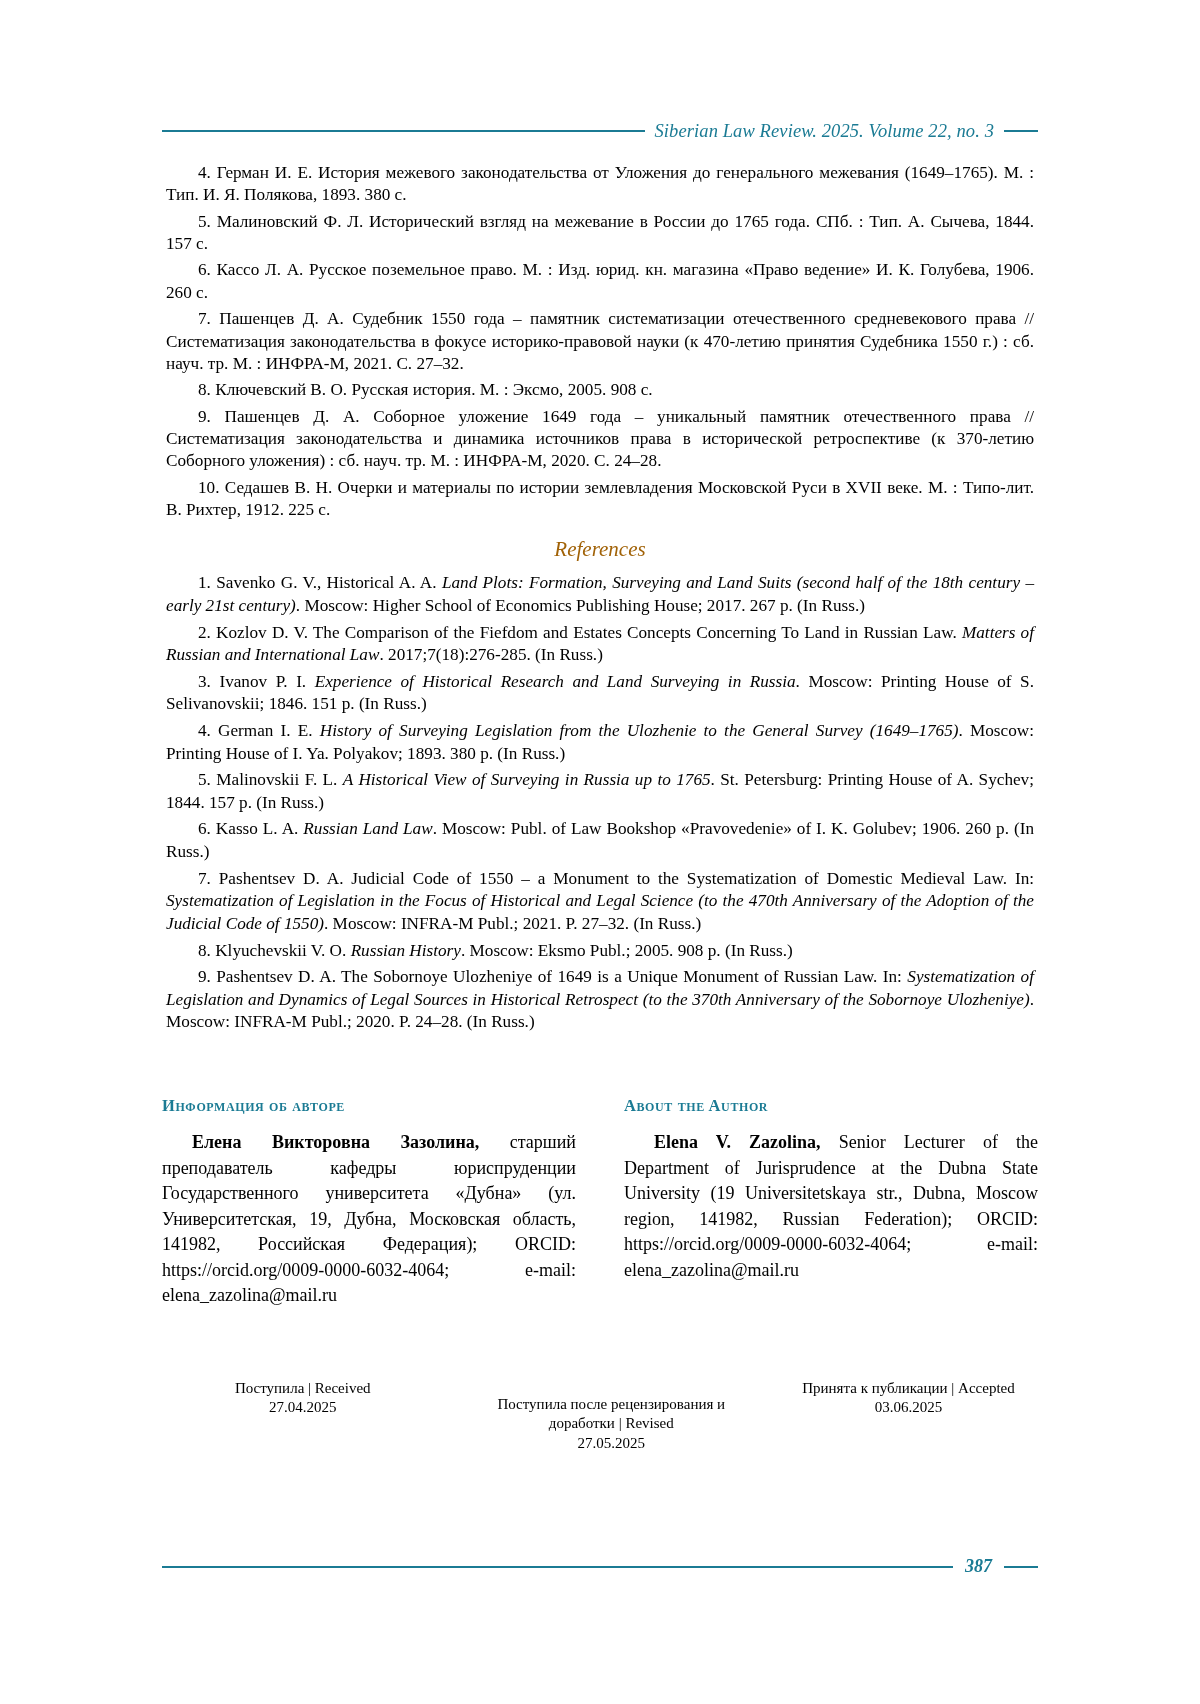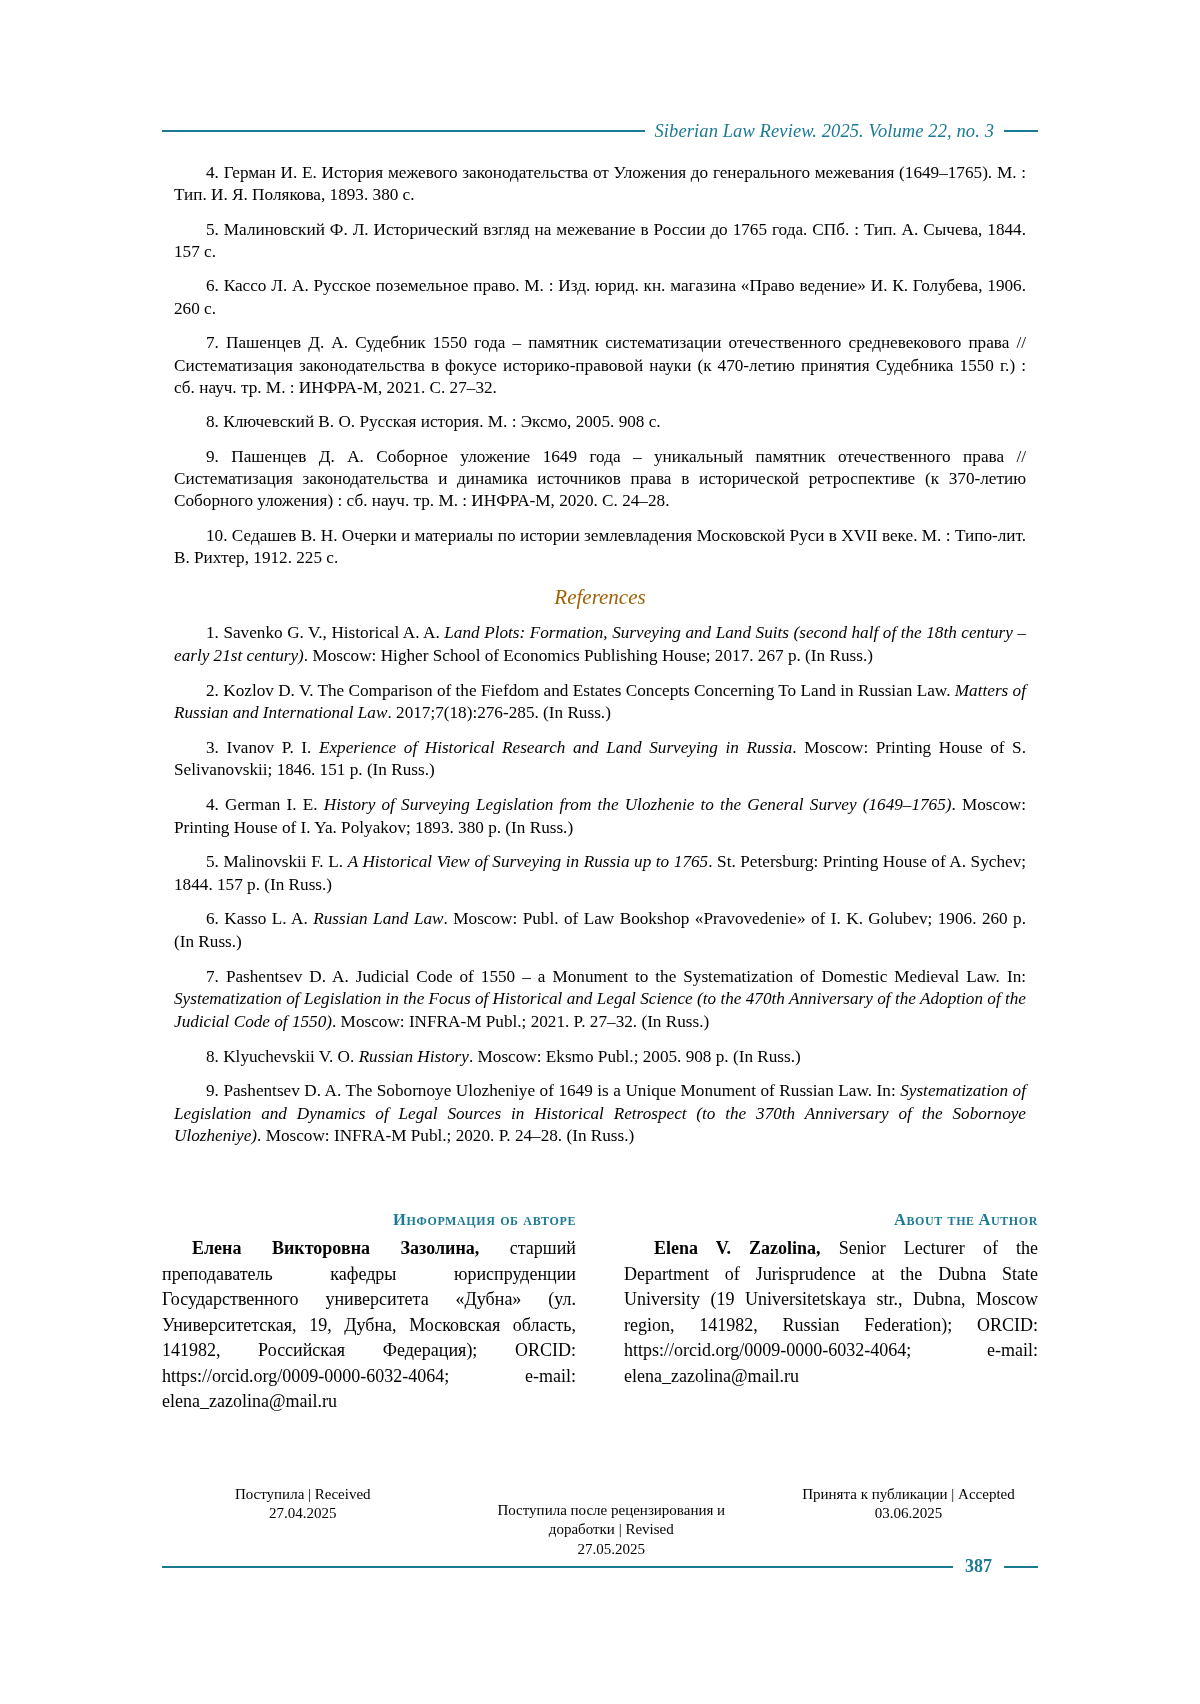--- a/index.html
+++ b/index.html
@@ -50,21 +50,21 @@
   }
   .header-rule-right {
     width: 34px;
     height: 2px;
     background: #1b7b94;
     margin-left: 10px;
   }
 
   
   p.ref {
-    margin: 12px;
+    margin: 4px;
     text-align: justify;
     text-indent: 32px;
     font-size: 17px;
     line-height: 1.30;
     hyphens: auto;
   }
   .ru-list p.ref {
     font-size: 17.2px;
     line-height: 1.30;
   }
@@ -87,26 +87,26 @@
   
   .authors {
     display: flex;
     gap: 48px;
     margin-top: 62px;
   }
   .author-col {
     width: 414px;
   }
   .author-head {
-    text-align: right;
+    text-align: left;
     color: #1b7b94;
     font-weight: bold;
     font-size: 16.5px;
     letter-spacing: 0.6px;
-    margin-bottom: 6px;
+    margin-bottom: 14px;
     font-variant: small-caps;
     text-transform: none;
   }
   .author-body {
     text-align: justify;
     text-indent: 30px;
     font-size: 18px;
     line-height: 1.42;
     hyphens: auto;
   }
@@ -129,20 +129,21 @@
 
   
   .footer {
     position: absolute;
     left: 162px;
     top: 1556px;
     width: 876px;
     display: flex;
     align-items: center;
     justify-content: flex-end;
+    font-style: italic;
   }
   .footer-rule {
     flex: 1 1 auto;
     height: 2px;
     background: #1b7b94;
     margin-right: 12px;
   }
   .footer-page {
     font-size: 18px;
     color: #1b7b94;

